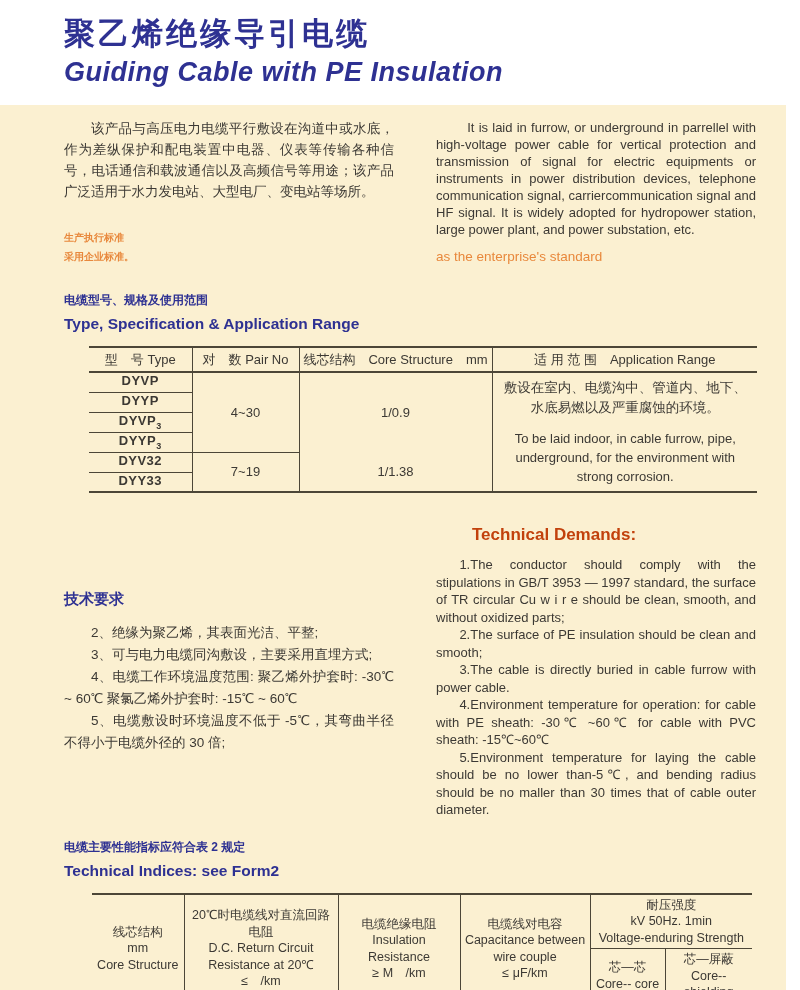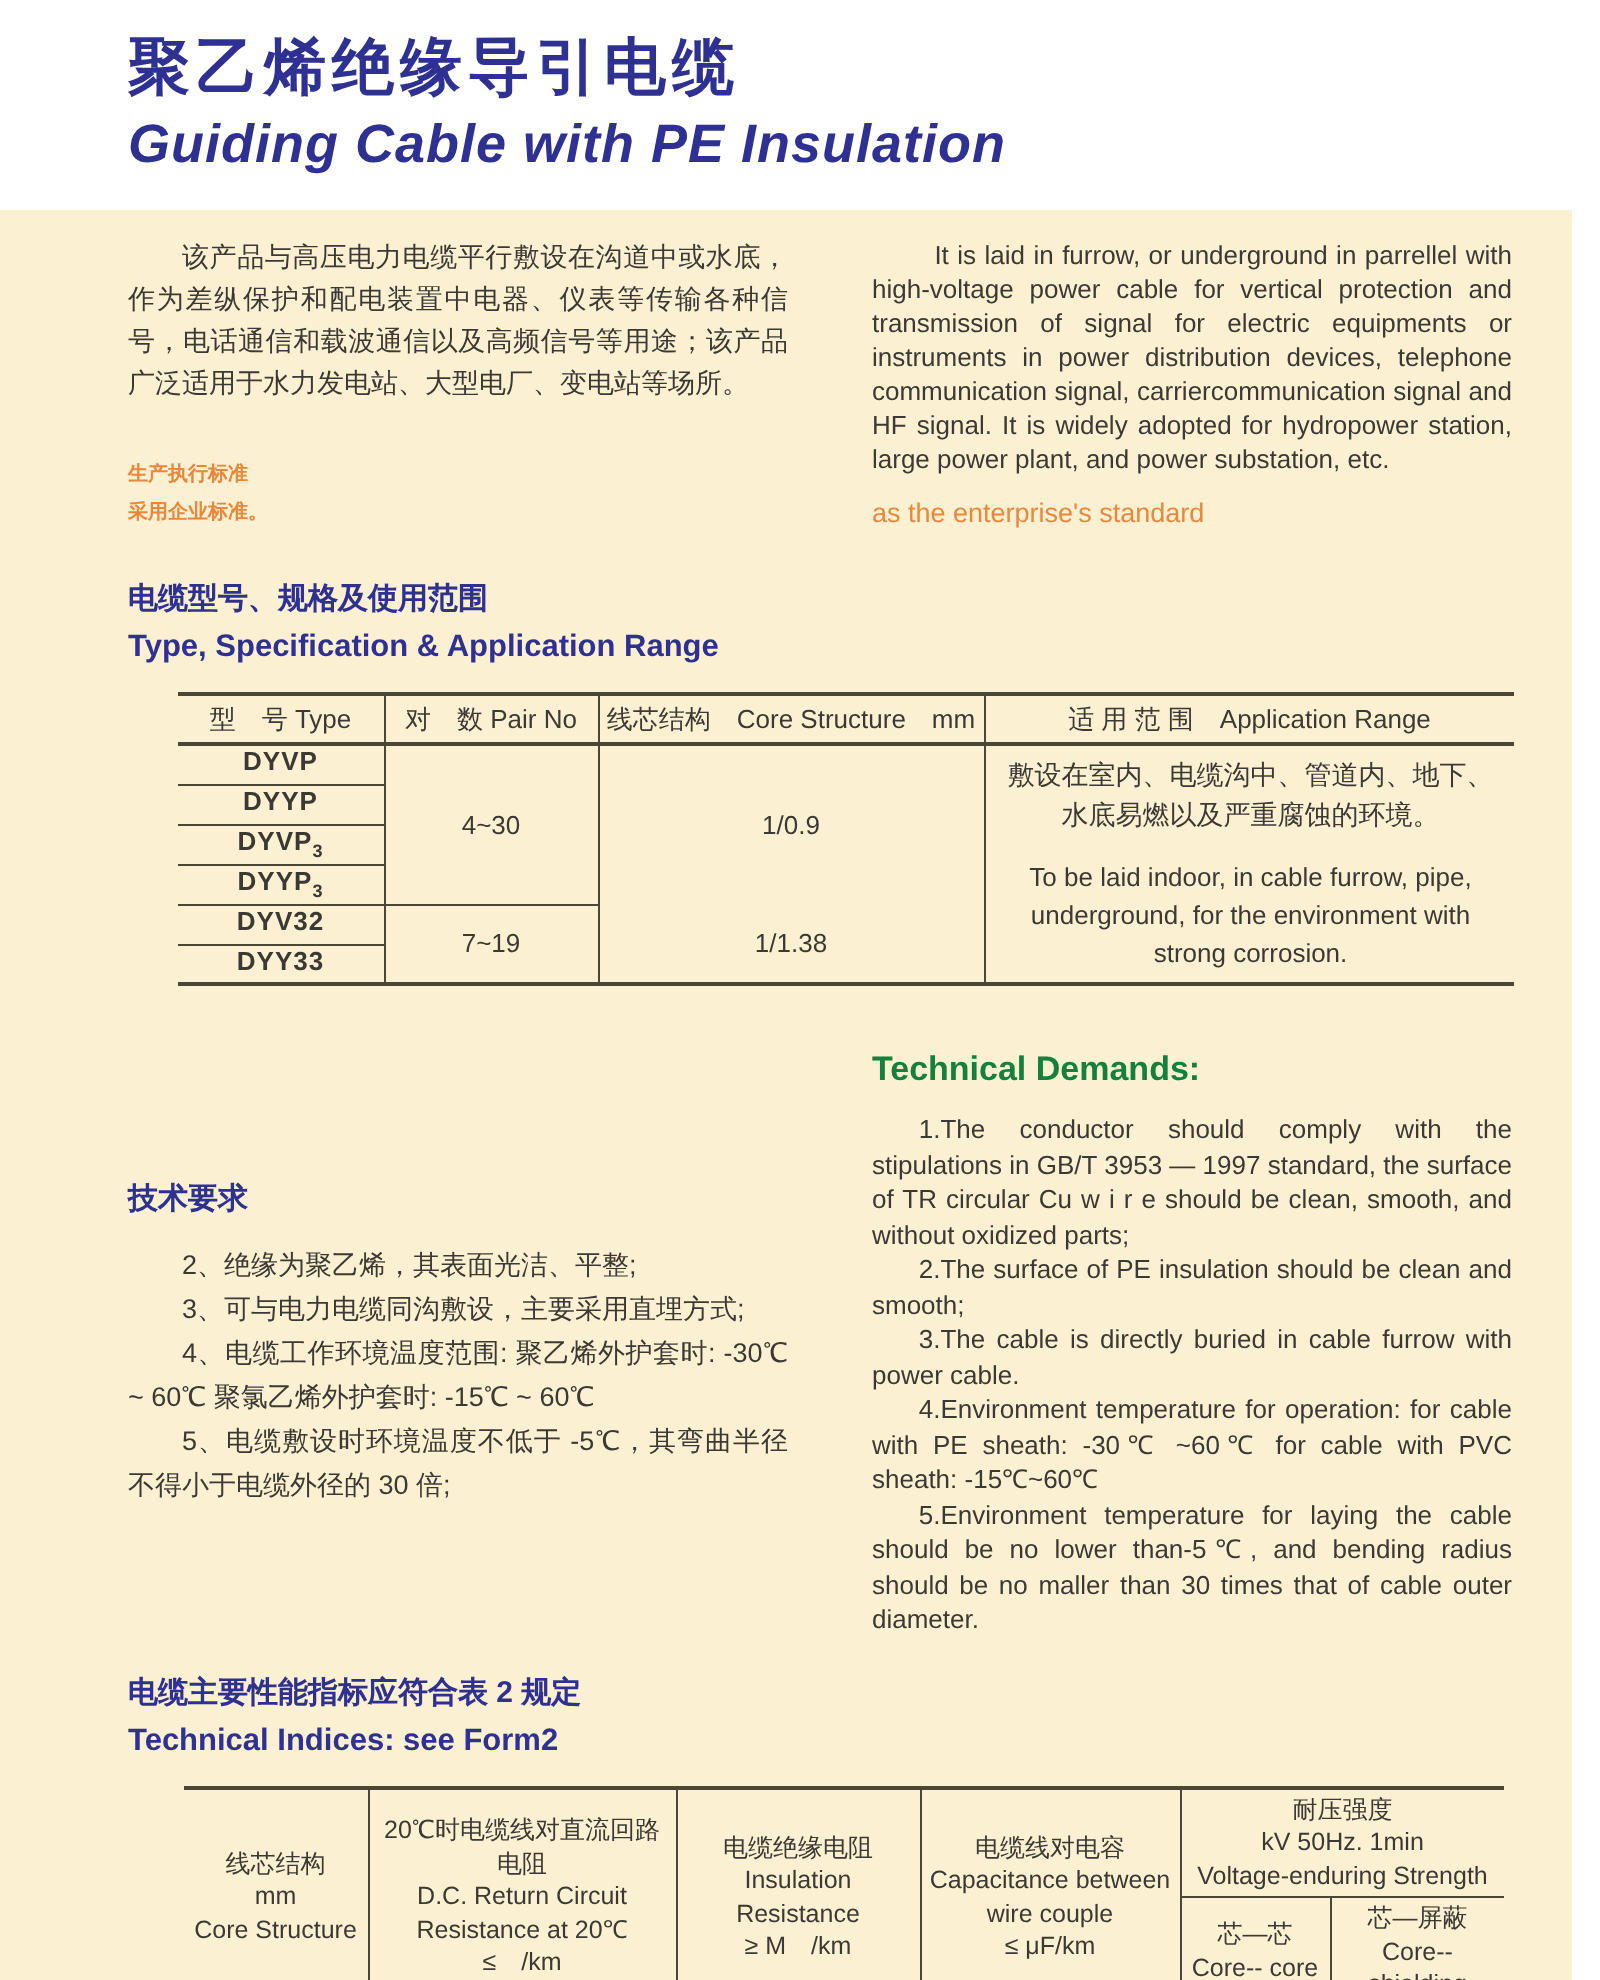--- a/index.html
+++ b/index.html
@@ -51,21 +51,21 @@
     text-align: justify; text-indent: 2em;
   }
   .en-para {
     font-size: 13px; line-height: 17px;
     text-align: justify; text-indent: 2.4em;
   }
   .standards-zh { margin-top: 26px; color: #e8883c; font-size: 10px; line-height: 19px; font-weight: 700; }
   .standards-en { margin-top: 9px;  color: #e8883c; font-size: 13.5px; line-height: 19px; }
 
   .sec-heading { margin-top: 24px; }
-  .sec-h-zh { font-size: 15px; font-weight: 700; color: #2e3192; line-height: 20px; }
+  .sec-h-zh { font-size: 12px; font-weight: 700; color: #2e3192; line-height: 20px; }
   .sec-h-en { font-size: 15.5px; font-weight: 700; color: #2e3192; line-height: 21px; margin-top: 3px; }
 
   
   table { border-collapse: collapse; table-layout: fixed; }
   .tbl1 { width: 668px; margin: 12px 0 0 25px; }
   .tbl1 td, .tbl1 th {
     border: 1px solid #4c4637;
     font-size: 13px; font-weight: 400;
     text-align: center; vertical-align: middle;
     color: #3c3934; padding: 0;
@@ -83,21 +83,21 @@
     text-align: right;
     vertical-align: top !important;
     padding: 5px 9px 0 10px !important;
   }
   .app-zh { font-size: 13.5px; line-height: 20px; }
   .app-en { font-size: 13px; line-height: 19px; margin-top: 11px; }
 
   
   .sec2 { margin-top: 32px; }
   .tech-h-zh { font-size: 15px; font-weight: 700; color: #2e3192; }
-  .tech-h-en { font-size: 17px; font-weight: 700; color: #15803d; }
+  .tech-h-en { font-size: 17px; font-weight: 700; color: #c2410c; margin-left: 36px; }
   .items-zh { margin-top: 13px; }
   .items-zh p { font-size: 13.5px; line-height: 22px; text-align: justify; text-indent: 2em; }
   .items-en { margin-top: 11px; }
   .items-en p { font-size: 13px; line-height: 17.5px; text-align: justify; text-indent: 1.8em; }
 
   .sec3 { margin-top: 18px; }
 
   
   .tbl2 { width: 660px; margin: 12px 0 0 28px; }
   .tbl2 td, .tbl2 th {

